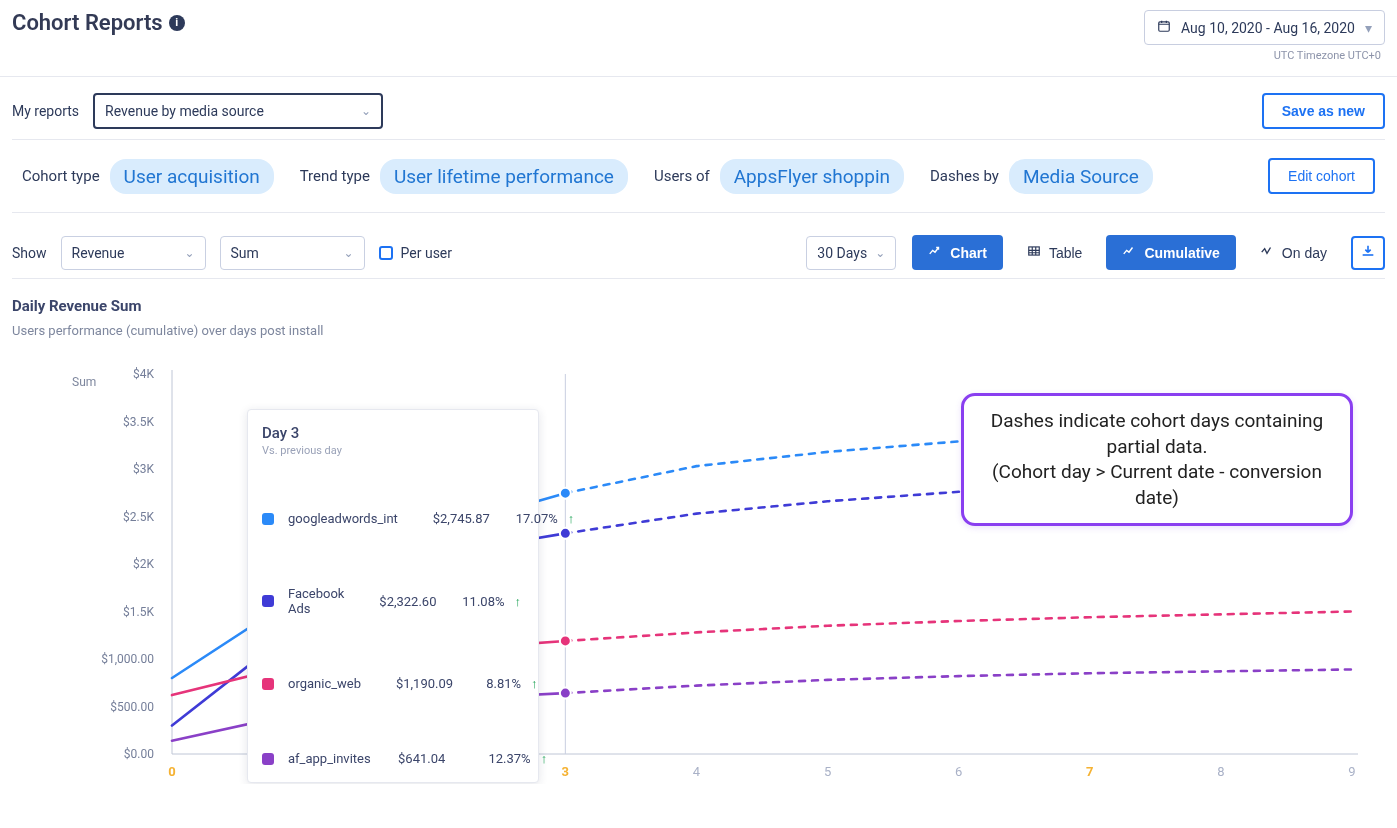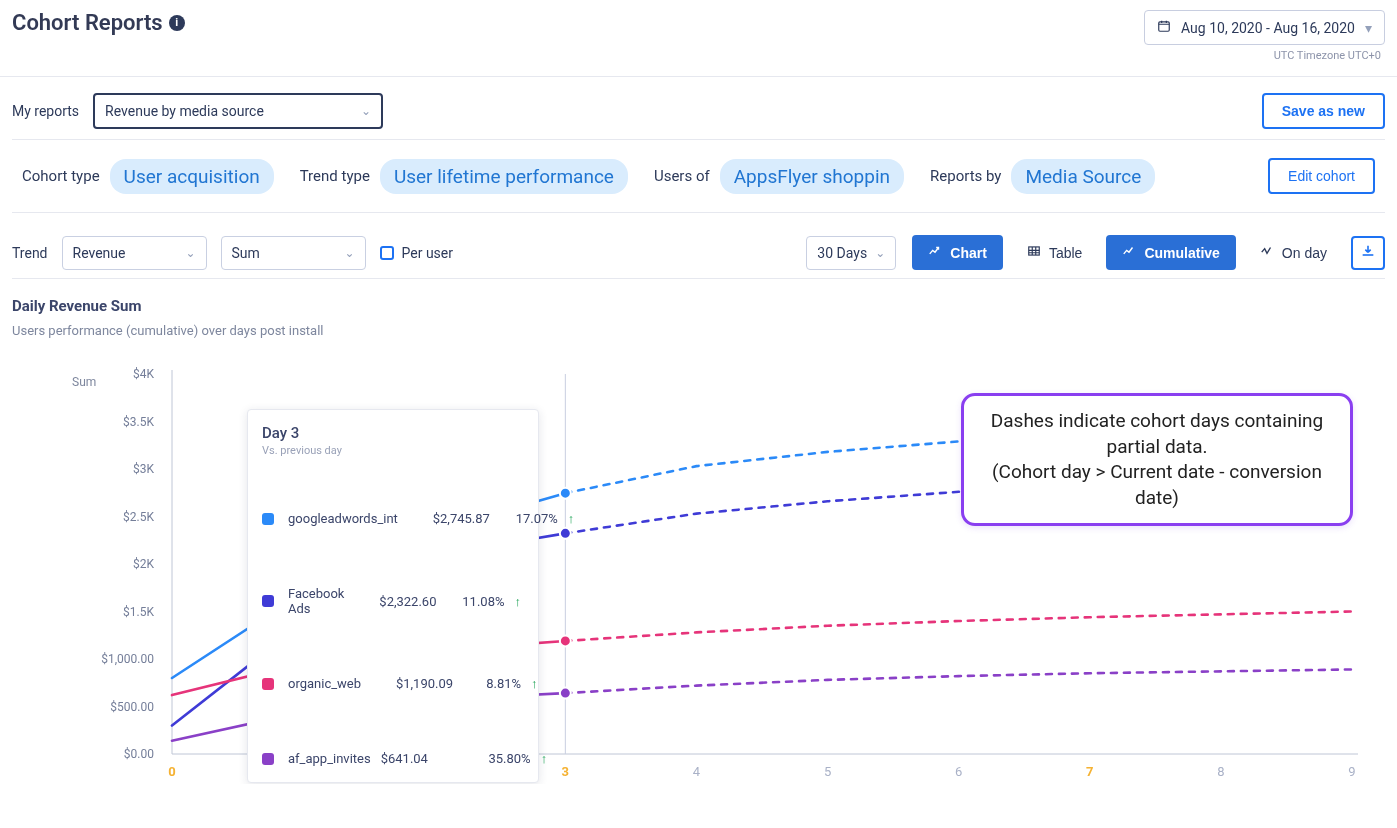--- a/index.html
+++ b/index.html
@@ -193,28 +193,28 @@
     </div>
     <div class="cfg">
       <span>Trend type</span>
       <span class="pill">User lifetime performance</span>
     </div>
     <div class="cfg">
       <span>Users of</span>
       <span class="pill">AppsFlyer shoppin</span>
     </div>
     <div class="cfg">
-      <span>Reports by</span>
+      <span>Dashes by</span>
       <span class="pill">Media Source</span>
     </div>
     <button class="btn-outline edit-cohort" style="font-weight:500;">Edit cohort</button>
   </div>
 
   <div class="controls-row">
-    <span class="label">Trend</span>
+    <span class="label">Show</span>
     <div class="sel-small">
       <span>Revenue</span>
       <span class="chev">⌄</span>
     </div>
     <div class="sel-small">
       <span>Sum</span>
       <span class="chev">⌄</span>
     </div>
     <div class="checkline">
       <span class="checkbox"></span>
@@ -338,22 +338,22 @@
             <div class="tt-row">
               <span class="swatch" style="background:#e6347a"></span>
               <span>organic_web</span>
               <span style="text-align:right">$1,190.09</span>
               <span style="text-align:right">8.81%</span>
               <span class="up-arrow">↑</span>
             </div>
             <div class="tt-row">
               <span class="swatch" style="background:#8a40c7"></span>
               <span>af_app_invites</span>
-              <span style="text-align:left">$641.04</span>
-              <span style="text-align:right">35.80%</span>
+              <span style="text-align:center">$641.04</span>
+              <span style="text-align:right">12.37%</span>
               <span class="up-arrow">↑</span>
             </div>
           </div>
       </div>
 
       <div class="callout" id="callout">
           <div>Dashes indicate cohort days containing partial data.</div>
           <div>(Cohort day &gt; Current date - conversion date)</div>
         </div>
     </div>

